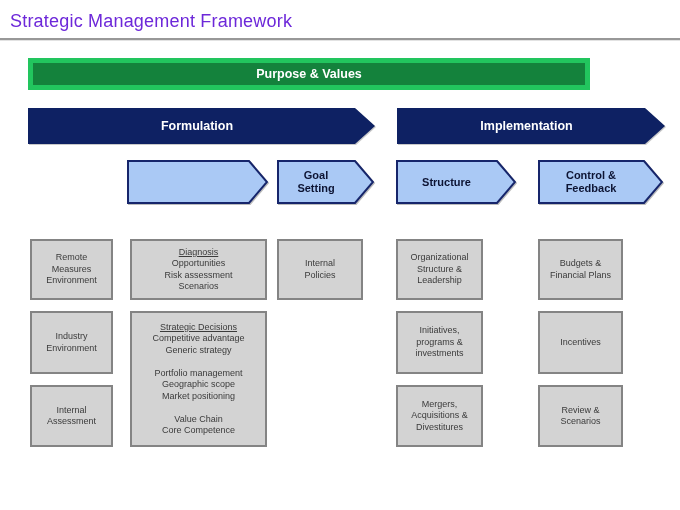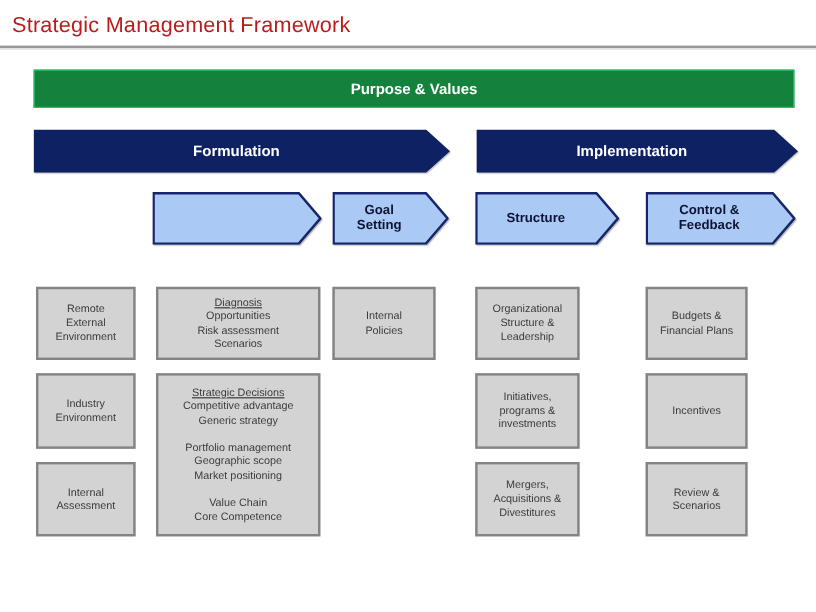--- a/index.html
+++ b/index.html
@@ -1,30 +1,30 @@
 <!DOCTYPE html>
 <html style="--banner-green: #14823c; --phase-navy: #0e2163; --step-fill: #aac9f5; --step-border: #16256b; --step-text: #0d1433; --box-fill: #d3d3d3; --box-border: #848484; --box-text: #3b3b3b; --rule-gray: #989898;"><head>
 <meta charset="utf-8">
 <style>
   html,body{margin:0;padding:0;background:#ffffff;}
   .slide{
     position:relative;width:680px;height:510px;background:#ffffff;overflow:hidden;
     font-family:"Liberation Sans","DejaVu Sans",sans-serif;
   }
   .title{
-    position:absolute;left:10px;top:11px;font-size:18px;color:#b91c1c;
+    position:absolute;left:10px;top:11px;font-size:18px;color:#6d28d9;
     letter-spacing:0.2px;white-space:nowrap;
   }
   .rule{
     position:absolute;left:0;top:38px;width:680px;height:2px;
     background:var(--rule-gray);border-bottom:1px solid #e2e2e2;
   }
   .banner{
-    position:absolute;left:28px;top:58px;width:634px;height:32px;
-    background:var(--banner-green);border:1px solid #22c55e;box-sizing:border-box;
+    position:absolute;left:28px;top:58px;width:562px;height:32px;
+    background:var(--banner-green);border:5px solid #22c55e;box-sizing:border-box;
     display:flex;align-items:center;justify-content:center;
   }
   .banner-label{color:#ffffff;font-weight:bold;font-size:12.5px;}
   .arrow{position:absolute;}
   .arrow svg{position:absolute;left:0;top:0;display:block;}
   .phase svg{filter:drop-shadow(1px 1.5px 0.5px rgba(120,120,120,0.40));}
   .step svg{filter:drop-shadow(1px 1.5px 0.5px rgba(120,120,120,0.50));}
   .phase-label{
     position:absolute;left:0;top:0;bottom:0;right:20px;
     display:flex;align-items:center;justify-content:center;
@@ -87,21 +87,21 @@
   </div>
   <div class="arrow step" style="left:538px;top:160px;width:125px;height:44px">
     <svg width="125" height="44" viewBox="0 0 125 44" preserveAspectRatio="none">
       <polygon points="1,1 106,1 124,22 106,43 1,43" style="fill:var(--step-fill);stroke:var(--step-border);stroke-width:2"></polygon>
     </svg>
     <span class="step-label" style="padding:0 16px">Control &amp; Feedback</span>
   </div>
 
   <div class="gbox" style="left:30px;top:239px;width:83px;height:61px">
       <div class="line">Remote</div>
-      <div class="line">External</div>
+      <div class="line">Measures</div>
       <div class="line">Environment</div>
     </div>
   <div class="gbox" style="left:30px;top:311px;width:83px;height:63px">
       <div class="line">Industry</div>
       <div class="line">Environment</div>
     </div>
   <div class="gbox" style="left:30px;top:385px;width:83px;height:62px">
       <div class="line">Internal</div>
       <div class="line">Assessment</div>
     </div>

